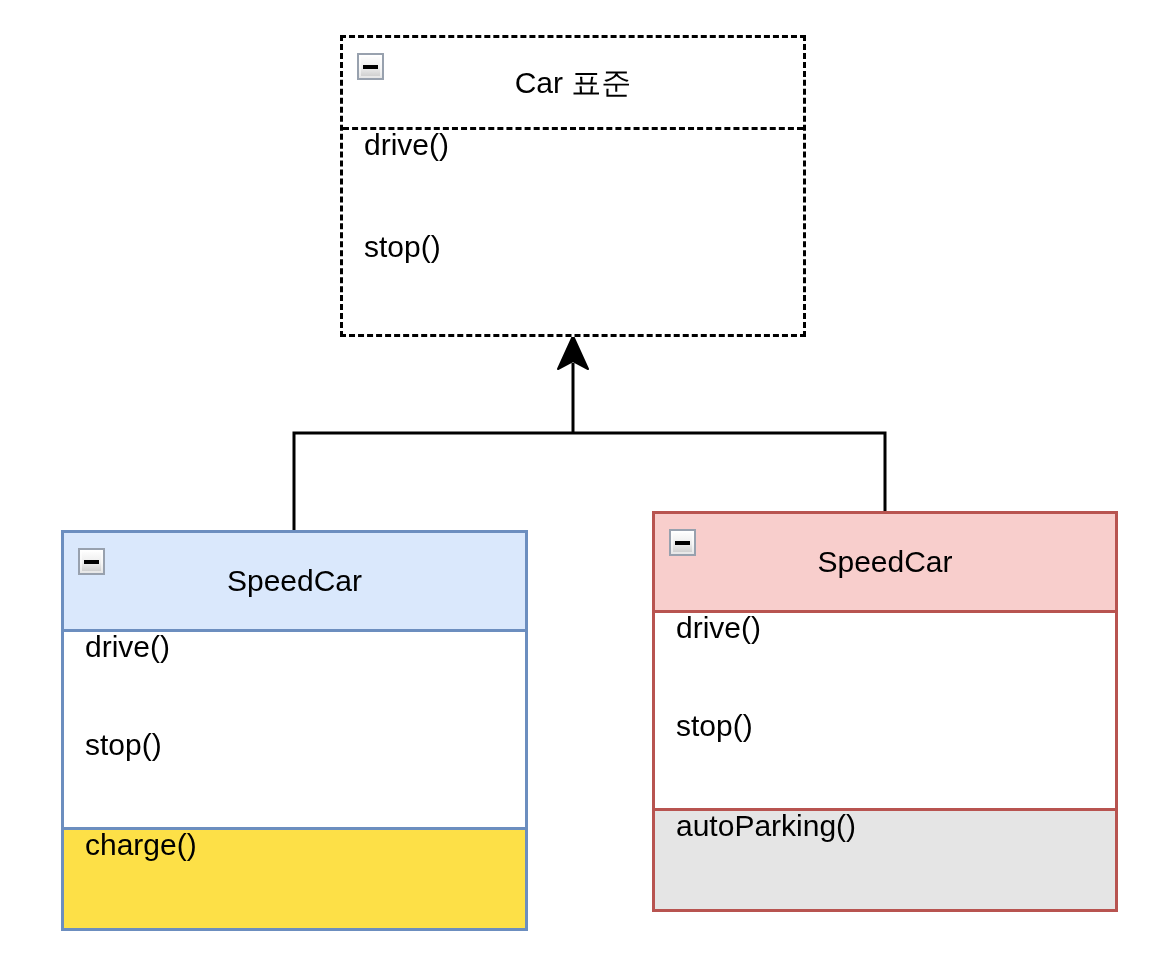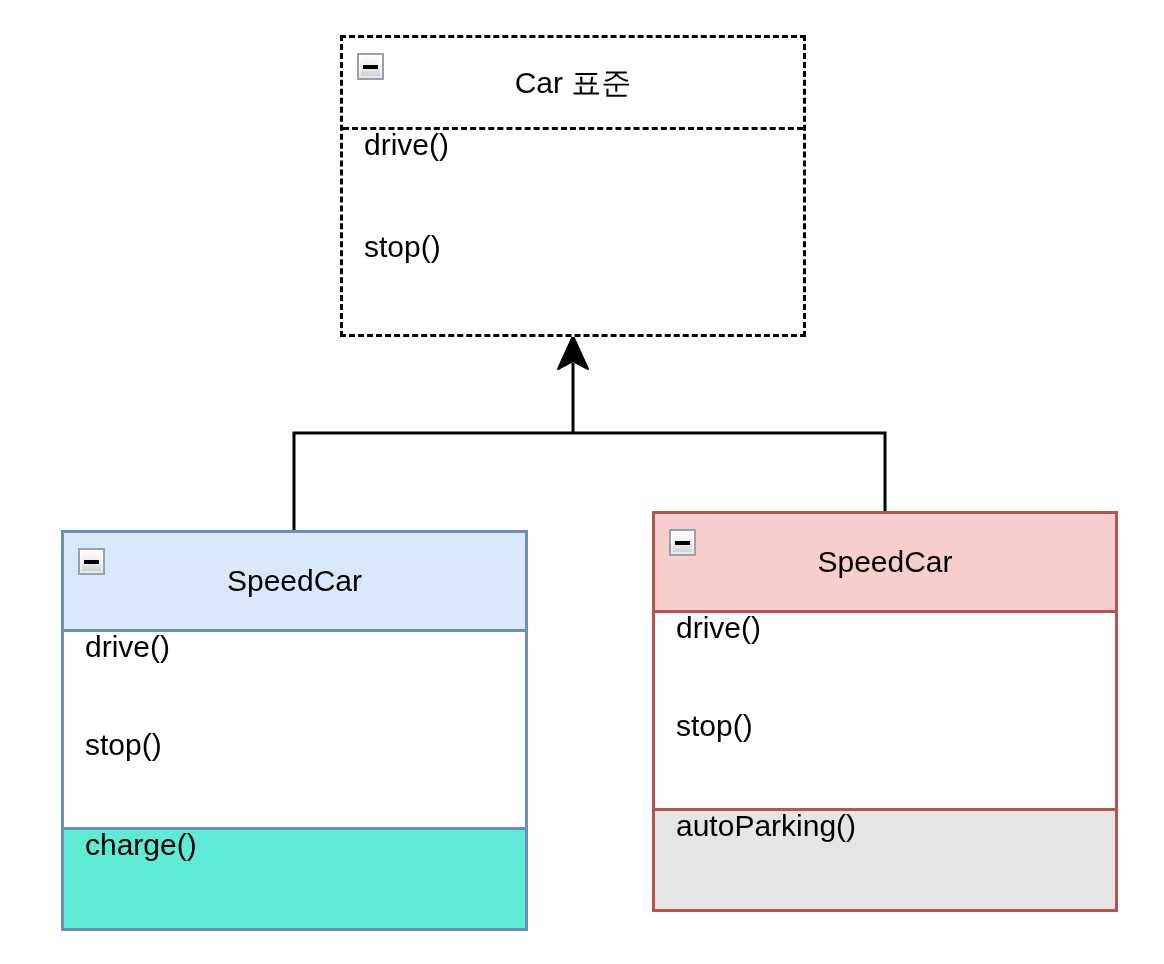--- a/index.html
+++ b/index.html
@@ -90,21 +90,21 @@
   }
   #box-luxury .box-body {
     display: flex; flex-direction: column;
     flex: 1 1 auto;
     background: #ffffff;
     border-bottom: 3px solid #6c8ebf;
   }
   #box-luxury .box-extra {
     flex: 0 0 98px;
     display: flex; flex-direction: column;
-    background: #5eead4;
+    background: #fde047;
   }
 
   
   #box-speed {
     left: 652px; top: 511px;
     width: 466px; height: 401px;
     background: #ffffff;
     border: 3px solid #b85450;
   }
   #box-speed .box-header {

